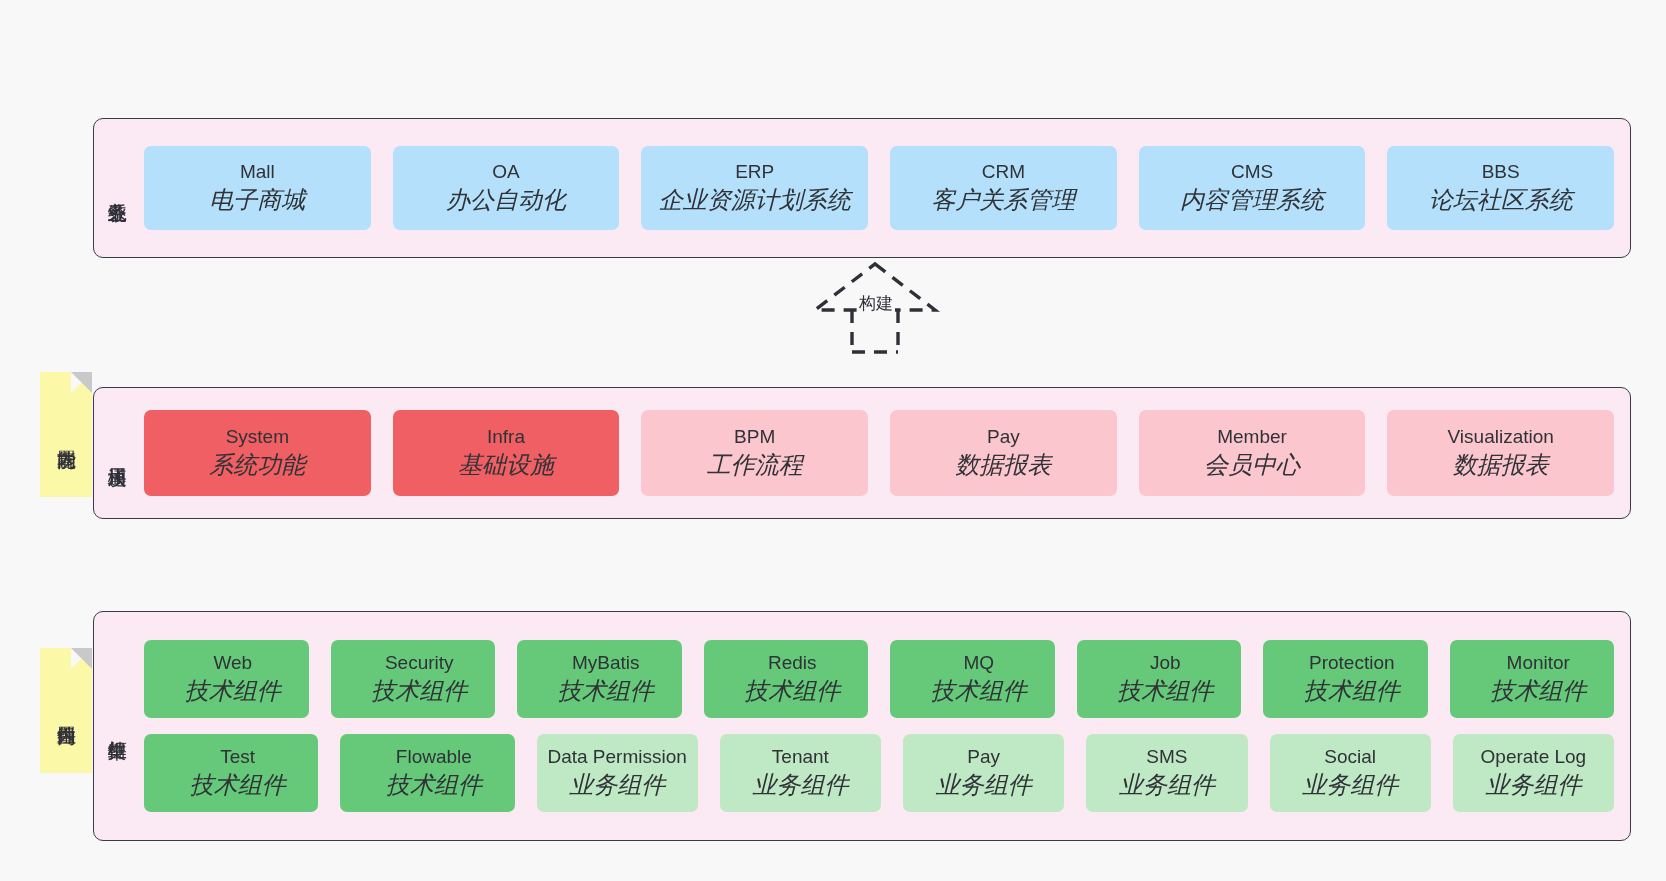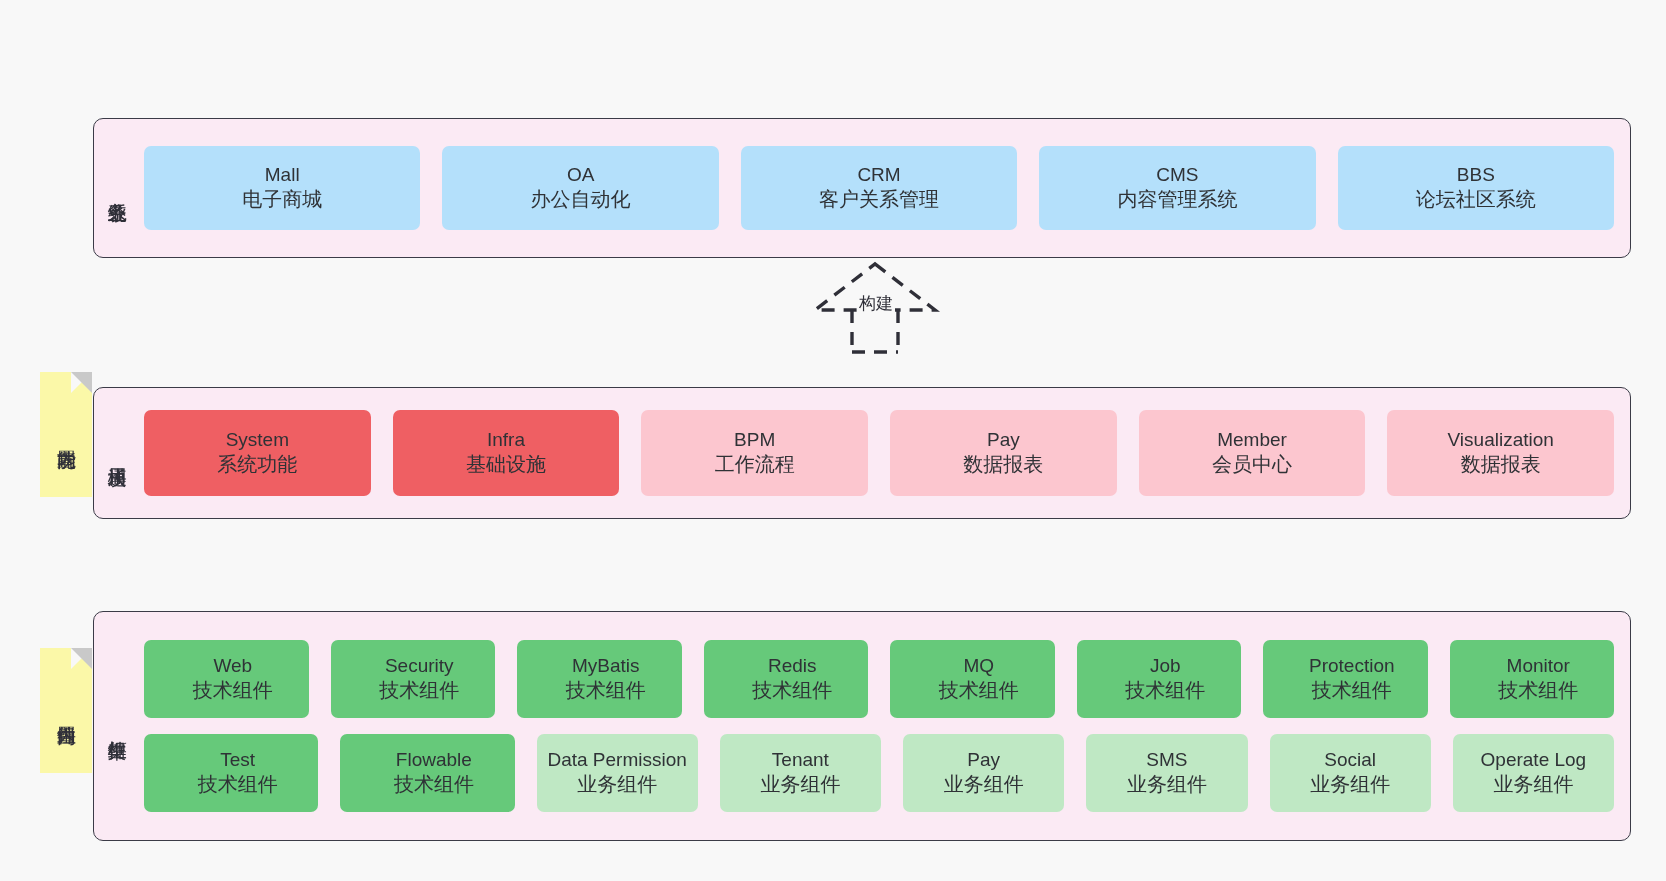--- a/index.html
+++ b/index.html
@@ -76,22 +76,23 @@
     text-align: center;
     box-sizing: border-box;
     padding: 6px 4px;
     line-height: 1.28;
   }
   .card .en {
     font-size: 19px;
     color: #2f3236;
   }
   .card .cn {
-    font-size: 20px;
+    font-size: 24px;
     color: #2f3236;
+    font-style: italic;
   }
   .card.tall { height: 84px; }
   .card.mid  { height: 86px; }
   .card.small{ height: 78px; }
 
   .c-blue       { background: #b4e0fb; }
   .c-red        { background: #ef5f63; }
   .c-pink       { background: #fcc6cf; }
   .c-green      { background: #66c97a; padding-left: 17px; }
   .c-lightgreen { background: #bfe8c4; }
@@ -165,20 +166,24 @@
       <div class="row">
         <div class="card c-blue tall">
           <span class="en">Mall</span>
           <span class="cn">电子商城</span>
         </div>
         <div class="card c-blue tall">
           <span class="en">OA</span>
           <span class="cn">办公自动化</span>
         </div>
         <div class="card c-blue tall">
+          <span class="en">ERP</span>
+          <span class="cn">企业资源计划系统</span>
+        </div>
+        <div class="card c-blue tall">
           <span class="en">CRM</span>
           <span class="cn">客户关系管理</span>
         </div>
         <div class="card c-blue tall">
           <span class="en">CMS</span>
           <span class="cn">内容管理系统</span>
         </div>
         <div class="card c-blue tall">
           <span class="en">BBS</span>
           <span class="cn">论坛社区系统</span>

